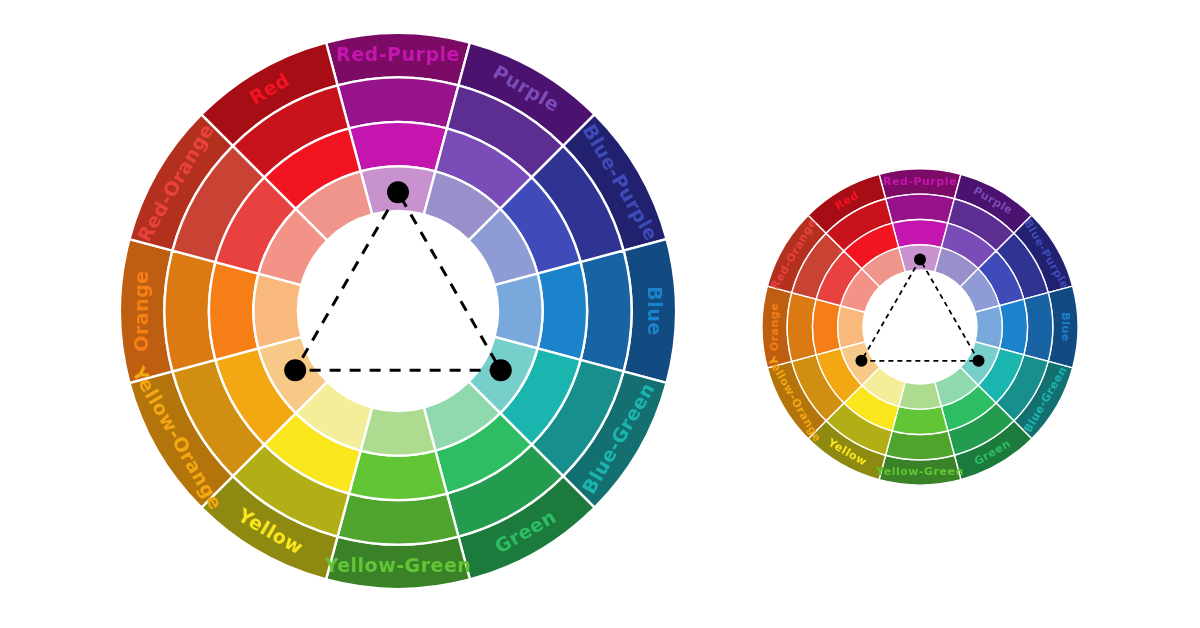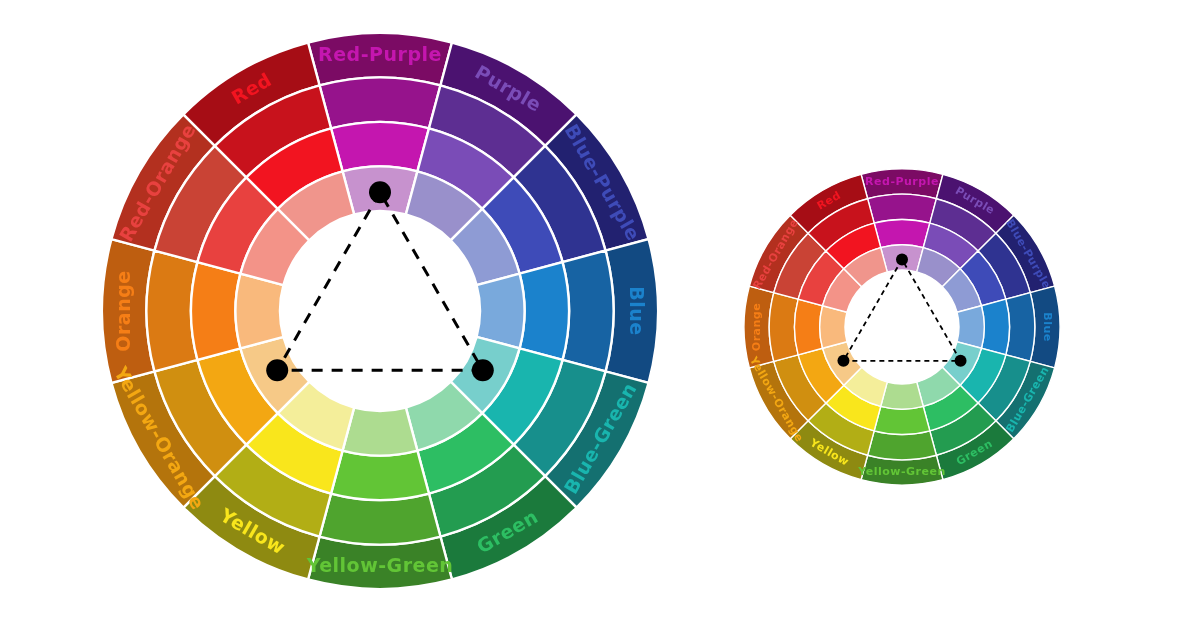--- a/index.html
+++ b/index.html
@@ -1,21 +1,21 @@
 <!DOCTYPE html>
 <html><head>
 <meta charset="utf-8">
 <style>
   html,body{margin:0;padding:0;background:#ffffff;}
   body{
     width:1200px;height:628px;overflow:hidden;
     font-family:"DejaVu Sans","Liberation Sans",sans-serif;
     position:relative;
   }
-  .stage{position:absolute;inset:0;}
+  .stage{position:absolute;inset:0;margin-left:18px;}
   svg{display:block;}
   .wheel-label{
     font-family:"DejaVu Sans","Liberation Sans",sans-serif;
     font-weight:bold;
     letter-spacing:.5px;
     dominant-baseline:middle;
     text-anchor:middle;
   }
 </style>
 </head>

